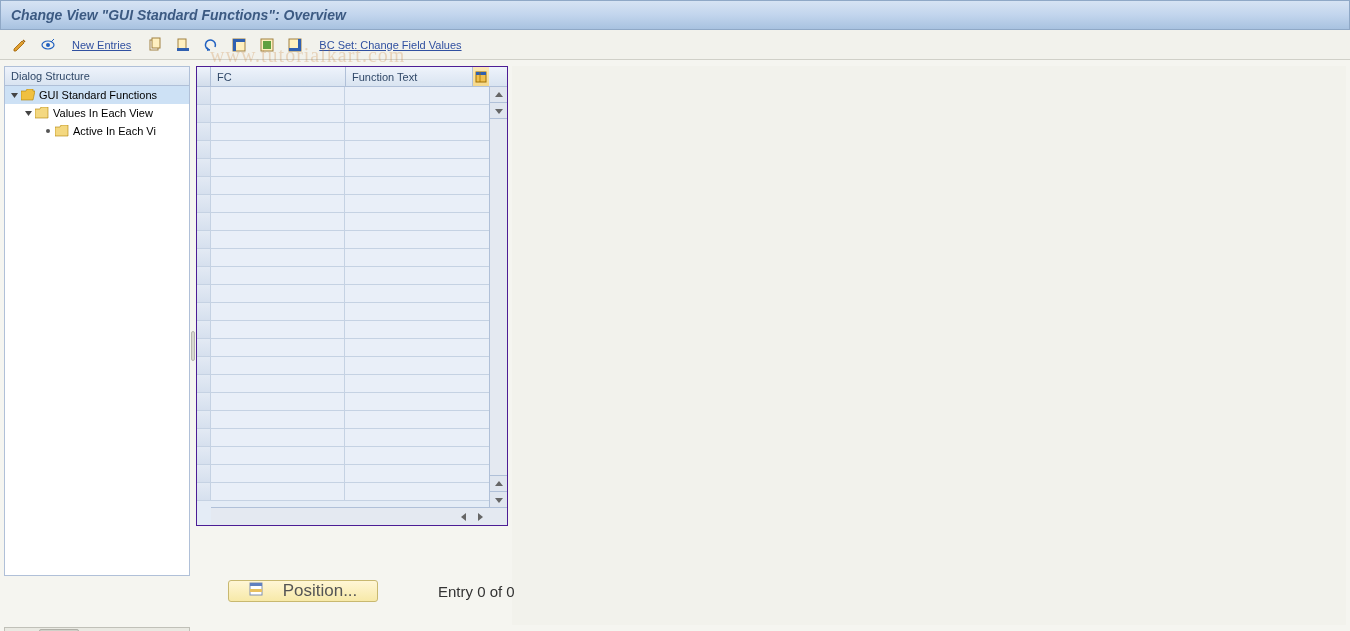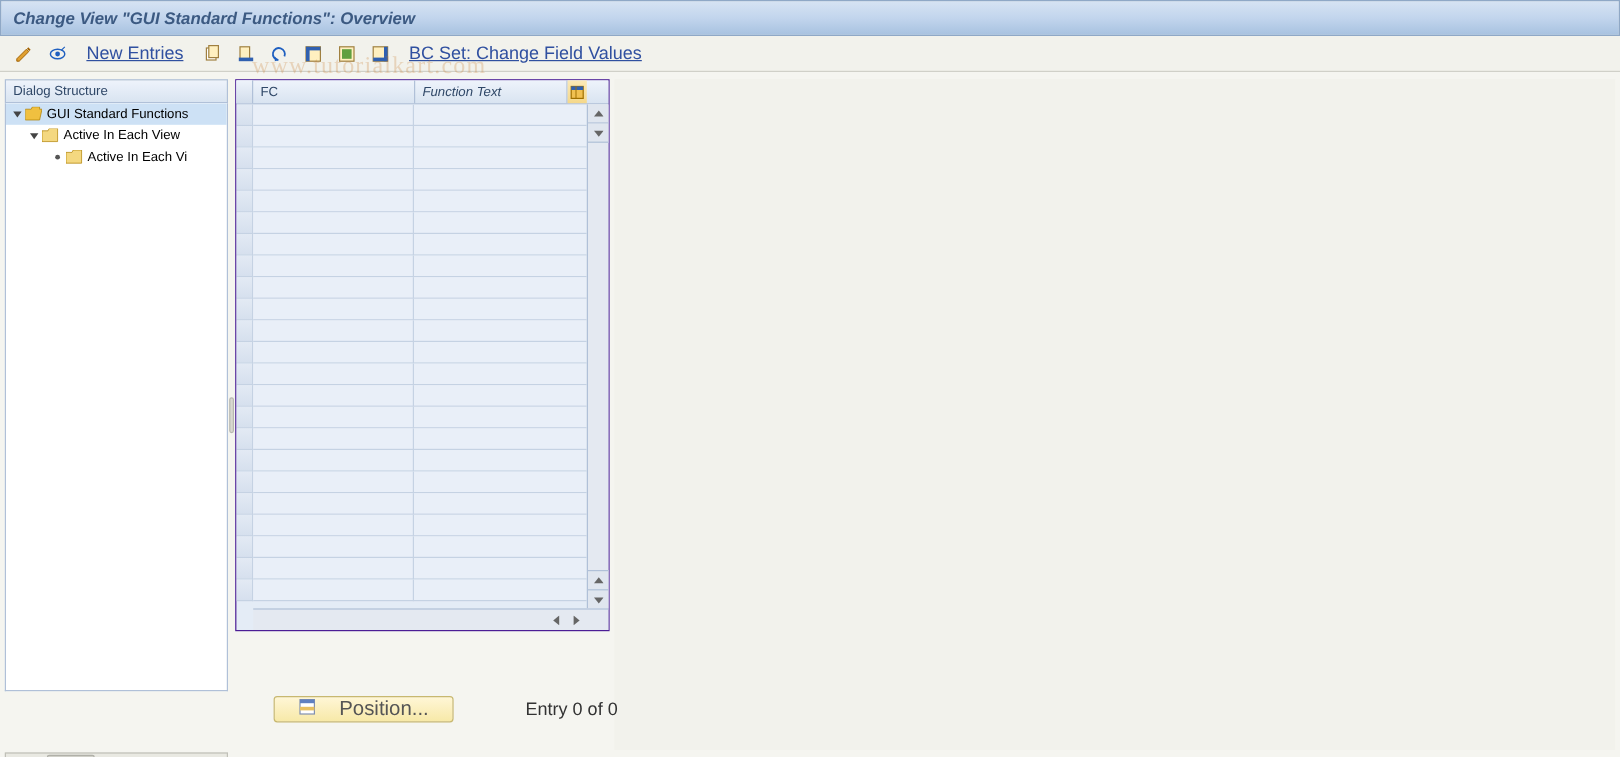--- a/index.html
+++ b/index.html
@@ -19,21 +19,21 @@
 }
 
 .toolbar {
   height: 30px;
   background: #f2f2ec;
   border-bottom: 1px solid #d0d0c8;
   display: flex;
   align-items: center;
   padding-left: 8px;
   gap: 4px;
-  font-size: 15px;
+  font-size: 11px;
 }
 .toolbar-btn {
   height: 22px;
   min-width: 22px;
   display: flex;
   align-items: center;
   justify-content: center;
   padding: 0 3px;
   border: 1px solid transparent;
   border-radius: 2px;
@@ -141,21 +141,21 @@
 .grid-header-cell {
   border-right: 1px solid #b0c0d8;
   font-size: 11px;
   color: #304868;
   padding-left: 6px;
   display: flex;
   align-items: center;
 }
 .ghc-sel { width: 14px; padding:0; background: linear-gradient(to bottom, #eef3fb, #d2ddeb);}
 .ghc-fc { width: 135px; }
-.ghc-ft { width: 127px; font-style: italic; }
+.ghc-ft { width: 127px; }
 .ghc-cfg { width: 16px; justify-content:center; padding:0; cursor:pointer; background: linear-gradient(to bottom, #fbe9b8, #f5d88a); border-right:none;}
 .grid-body {
   position: absolute;
   top: 20px; left: 0; right: 18px; bottom: 18px;
   overflow: hidden;
 }
 .grid-row {
   display: flex;
   height: 18px;
 }
@@ -304,21 +304,21 @@
       </div>
       <div class="tree-row" style="padding-left:18px">
         <span class="tree-toggle">
           <svg width="9" height="9" viewBox="0 0 9 9">
               <path d="M1 2 L8 2 L4.5 7 Z" fill="#444"></path>
             </svg>
         </span>
         <svg class="folder-icon" viewBox="0 0 14 12">
             <path d="M0 2 L5 2 L6 0 L13 0 L13 11 L0 11 Z" fill="#f4d880" stroke="#b08000" stroke-width="0.6"></path>
           </svg>
-        <span>Active In Each View</span>
+        <span>Values In Each View</span>
       </div>
       <div class="tree-row" style="padding-left:36px">
         <span class="tree-dot"></span>
         <svg class="folder-icon" viewBox="0 0 14 12">
             <path d="M0 2 L5 2 L6 0 L13 0 L13 11 L0 11 Z" fill="#f4d880" stroke="#b08000" stroke-width="0.6"></path>
           </svg>
         <span>Active In Each Vi</span>
       </div>
     </div>
     <div class="tree-hscroll">

